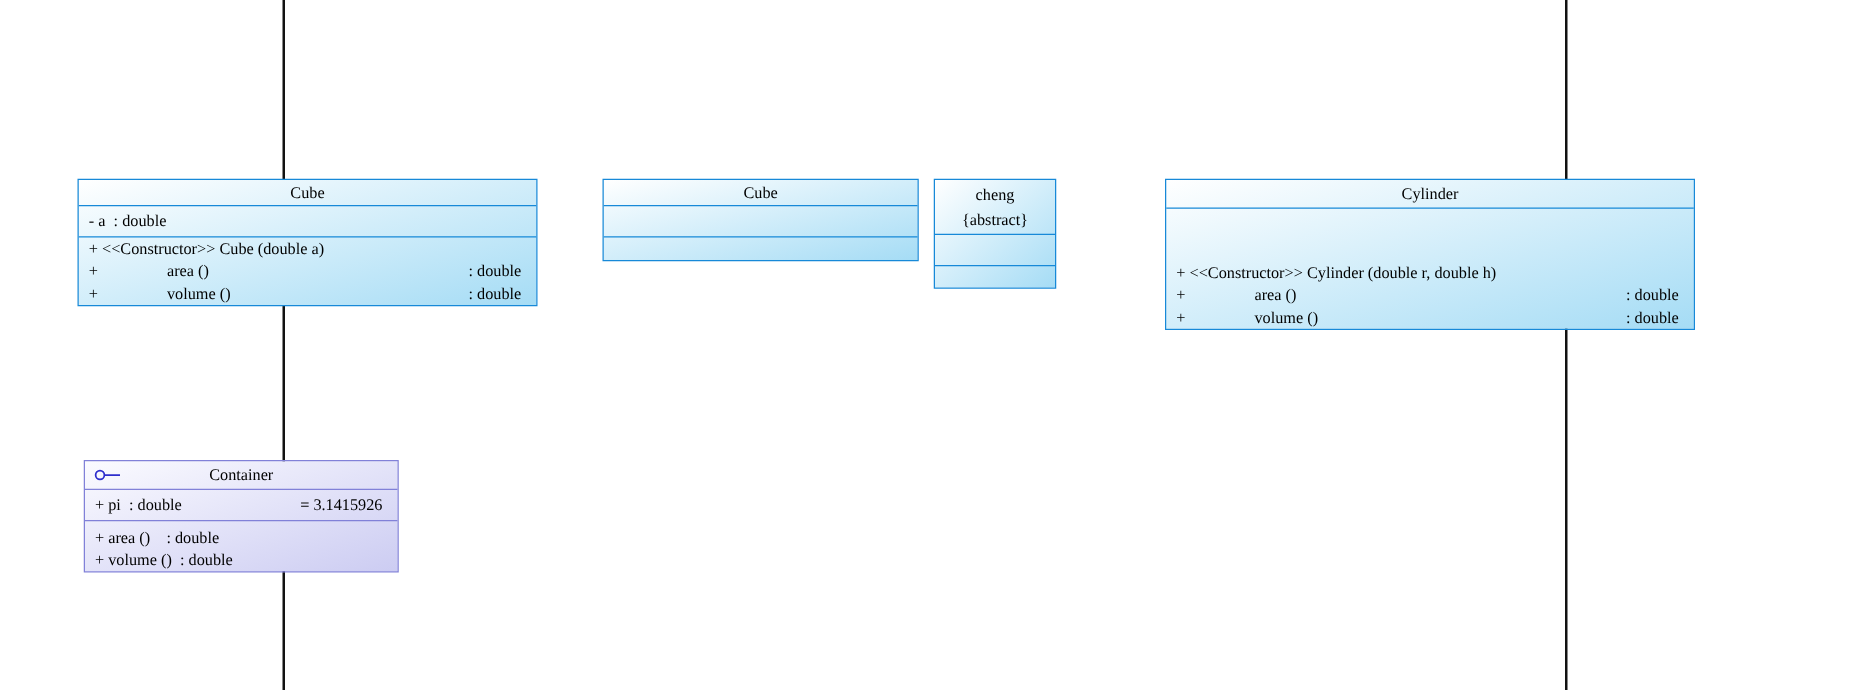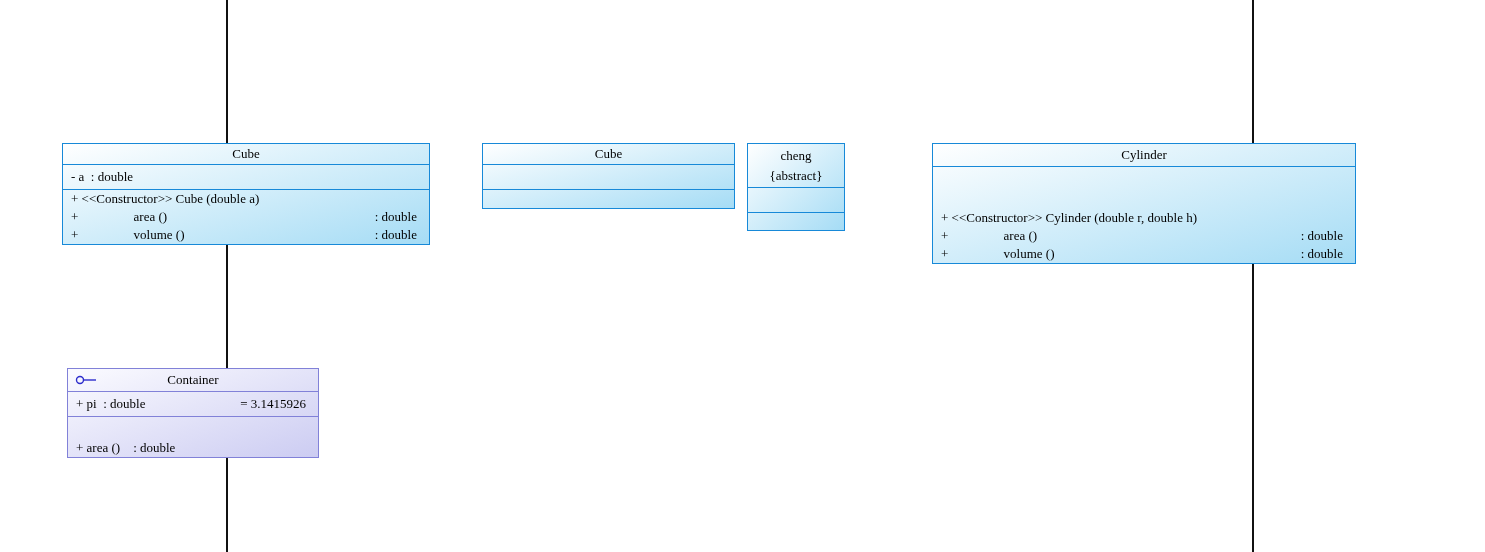--- a/index.html
+++ b/index.html
@@ -149,15 +149,19 @@
         <div class="member-row">
           <span class="row-left">+ pi  : double</span>
           <span class="row-right">= 3.1415926</span>
         </div>
       </div>
     <div class="methods-compartment">
         <div class="member-row">
           <span class="row-left">+ area ()    : double</span>
           <span class="row-right"></span>
         </div>
+        <div class="member-row">
+          <span class="row-left">+ volume ()  : double</span>
+          <span class="row-right"></span>
+        </div>
       </div>
   </div>
   </div>
 
 </body></html>

